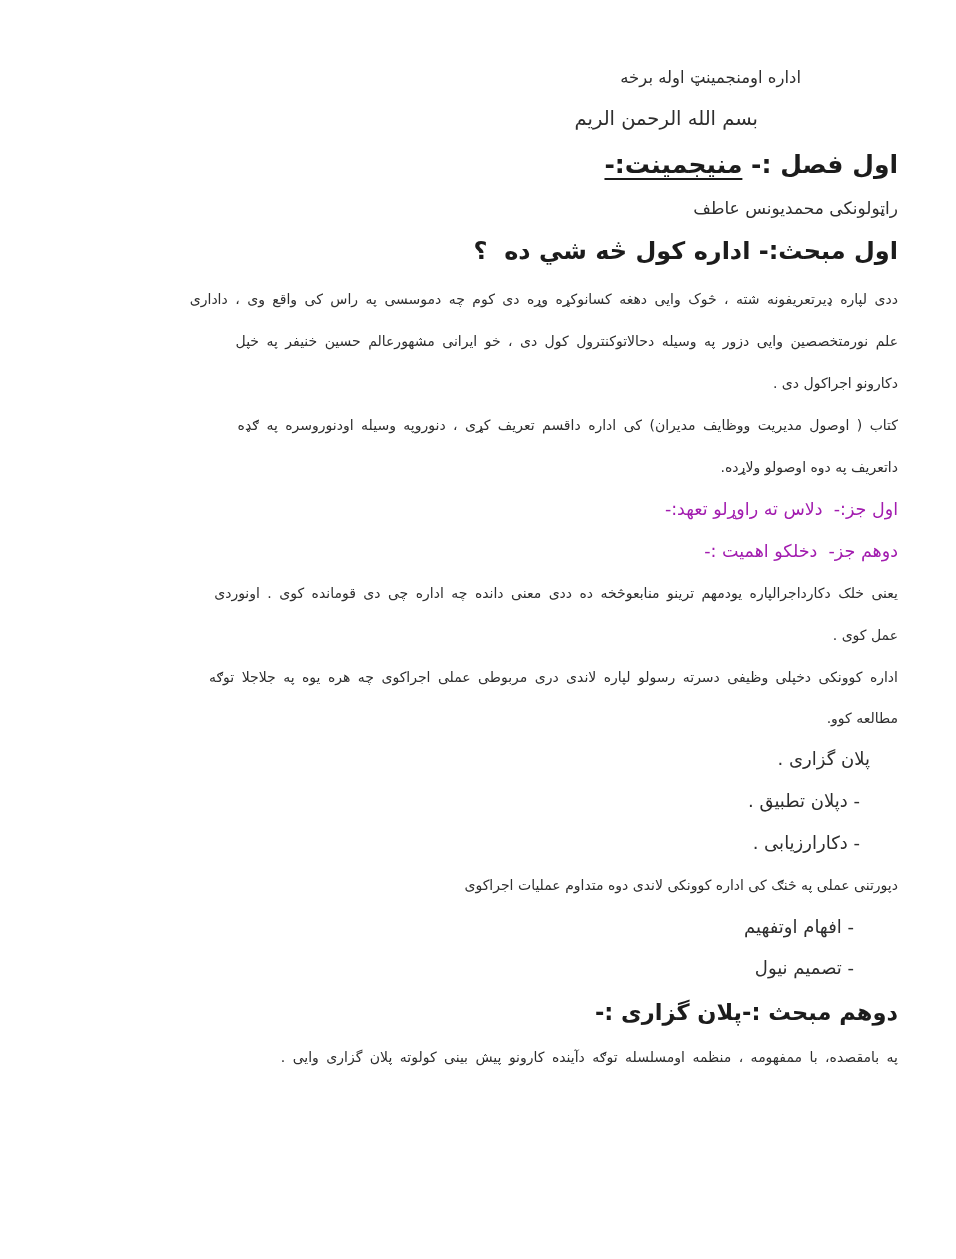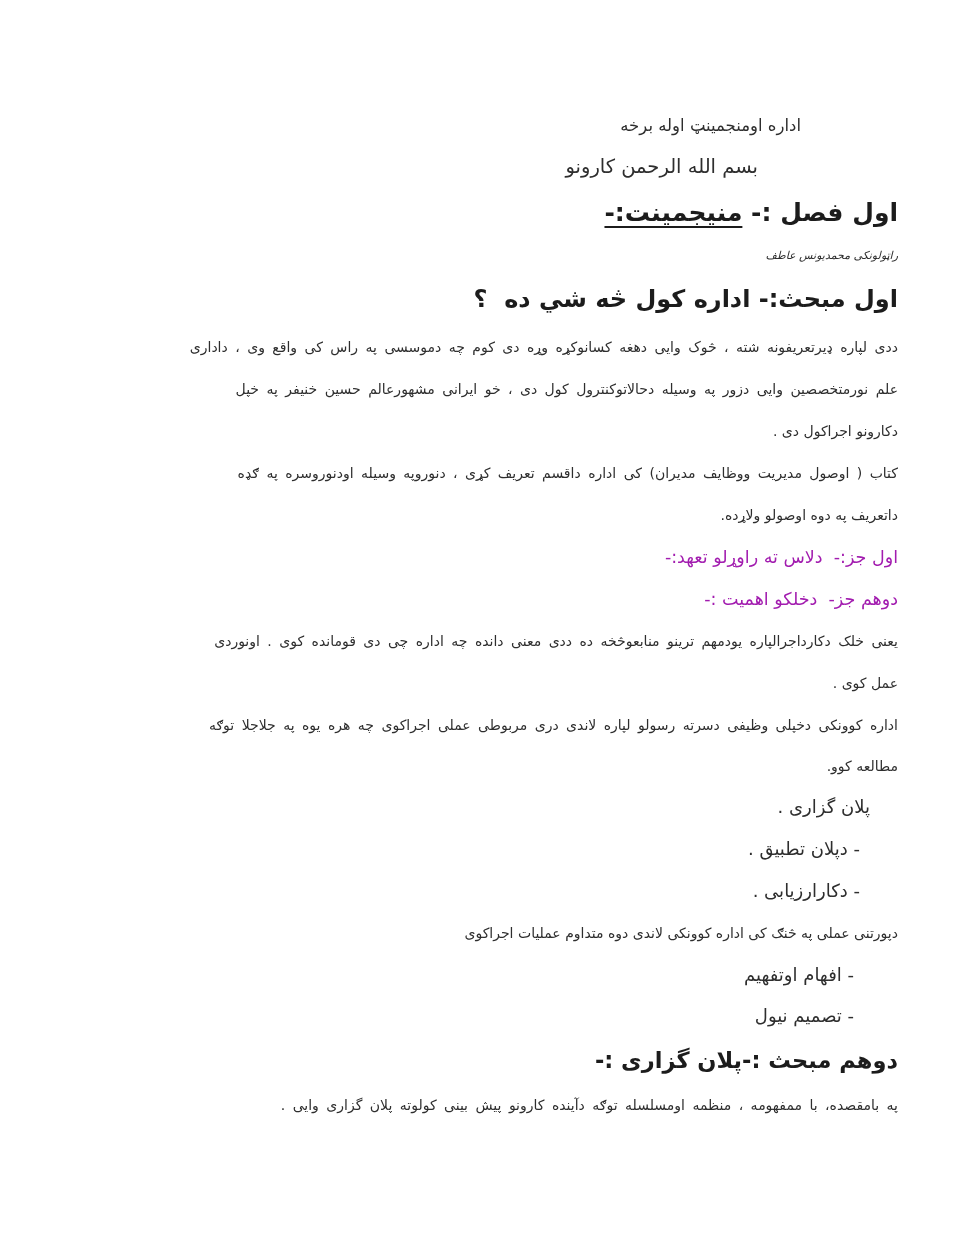--- a/index.html
+++ b/index.html
@@ -8,38 +8,38 @@
     position: relative;
     width: 956px;
     height: 1259px;
     background: #ffffff;
     direction: rtl;
     font-family: "DejaVu Sans", sans-serif;
     color: #2e2e2e;
     overflow: hidden;
   }
   .content {
-    padding: 104px 58px 0 58px;
+    padding: 56px 58px 0 58px;
     margin-left: 32px;
   }
   .line {
     white-space: nowrap;
     text-align: right;
     font-size: 14px;
     line-height: 42px;
     height: 42px;
   }
   .full { word-spacing: 3px; }
 
   .top-line   { font-size: 16.5px; height: 43px; line-height: 43px; margin-right: 97px; }
   .bismillah  { font-size: 19.5px; height: 39px; line-height: 39px; margin-right: 140px; }
 
   .h-chapter  { font-size: 25px; font-weight: bold; color: #1c1c1c; height: 53px; line-height: 53px; }
   .h-chapter .u { text-decoration: underline; text-underline-offset: 5px; }
-  .byline     { font-size: 11px; height: 34px; line-height: 34px; font-style: italic; }
+  .byline     { font-size: 17px; height: 34px; line-height: 34px; }
   .h-topic    { font-size: 24px; font-weight: bold; color: #1c1c1c; height: 53px; line-height: 53px; }
   .h-part     { font-size: 17.5px; font-weight: normal; color: #a21caf; height: 42px; line-height: 42px; }
 
   .short-40   { height: 40px; line-height: 40px; }
   .indent-sm  { margin-right: 8px; }
 
   .list-item      { font-size: 18px; }
   .list-first     { margin-right: 28px; }
   .list-dash      { margin-right: 38px; }
   .list-dash-deep { margin-right: 44px; }
@@ -47,21 +47,21 @@
   .h-topic2   { font-size: 22.5px; font-weight: bold; color: #1c1c1c; height: 48px; line-height: 48px; }
 </style>
 </head>
 <body>
 
 <div class="page">
   <div class="content">
 
     <div class="line top-line">اداره اومنجمينټ اوله برخه</div>
 
-    <div class="line bismillah">بسم الله الرحمن کارونو</div>
+    <div class="line bismillah">بسم الله الرحمن الريم</div>
 
     <div class="line h-chapter">
       <span>اول فصل :- </span><span class="u">منيجمينت:-</span>
     </div>
 
     <div class="line byline">راټولونکی محمديونس عاطف</div>
 
     <div class="line h-topic">اول مبحث:- اداره کول څه شي ده &nbsp;؟</div>
 
     <div class="line full">ددی لپاره ډيرتعريفونه شته ، څوک وايی دهغه کسانوکړه وړه دی کوم چه دموسسی په راس کی واقع وی ، داداری</div>

